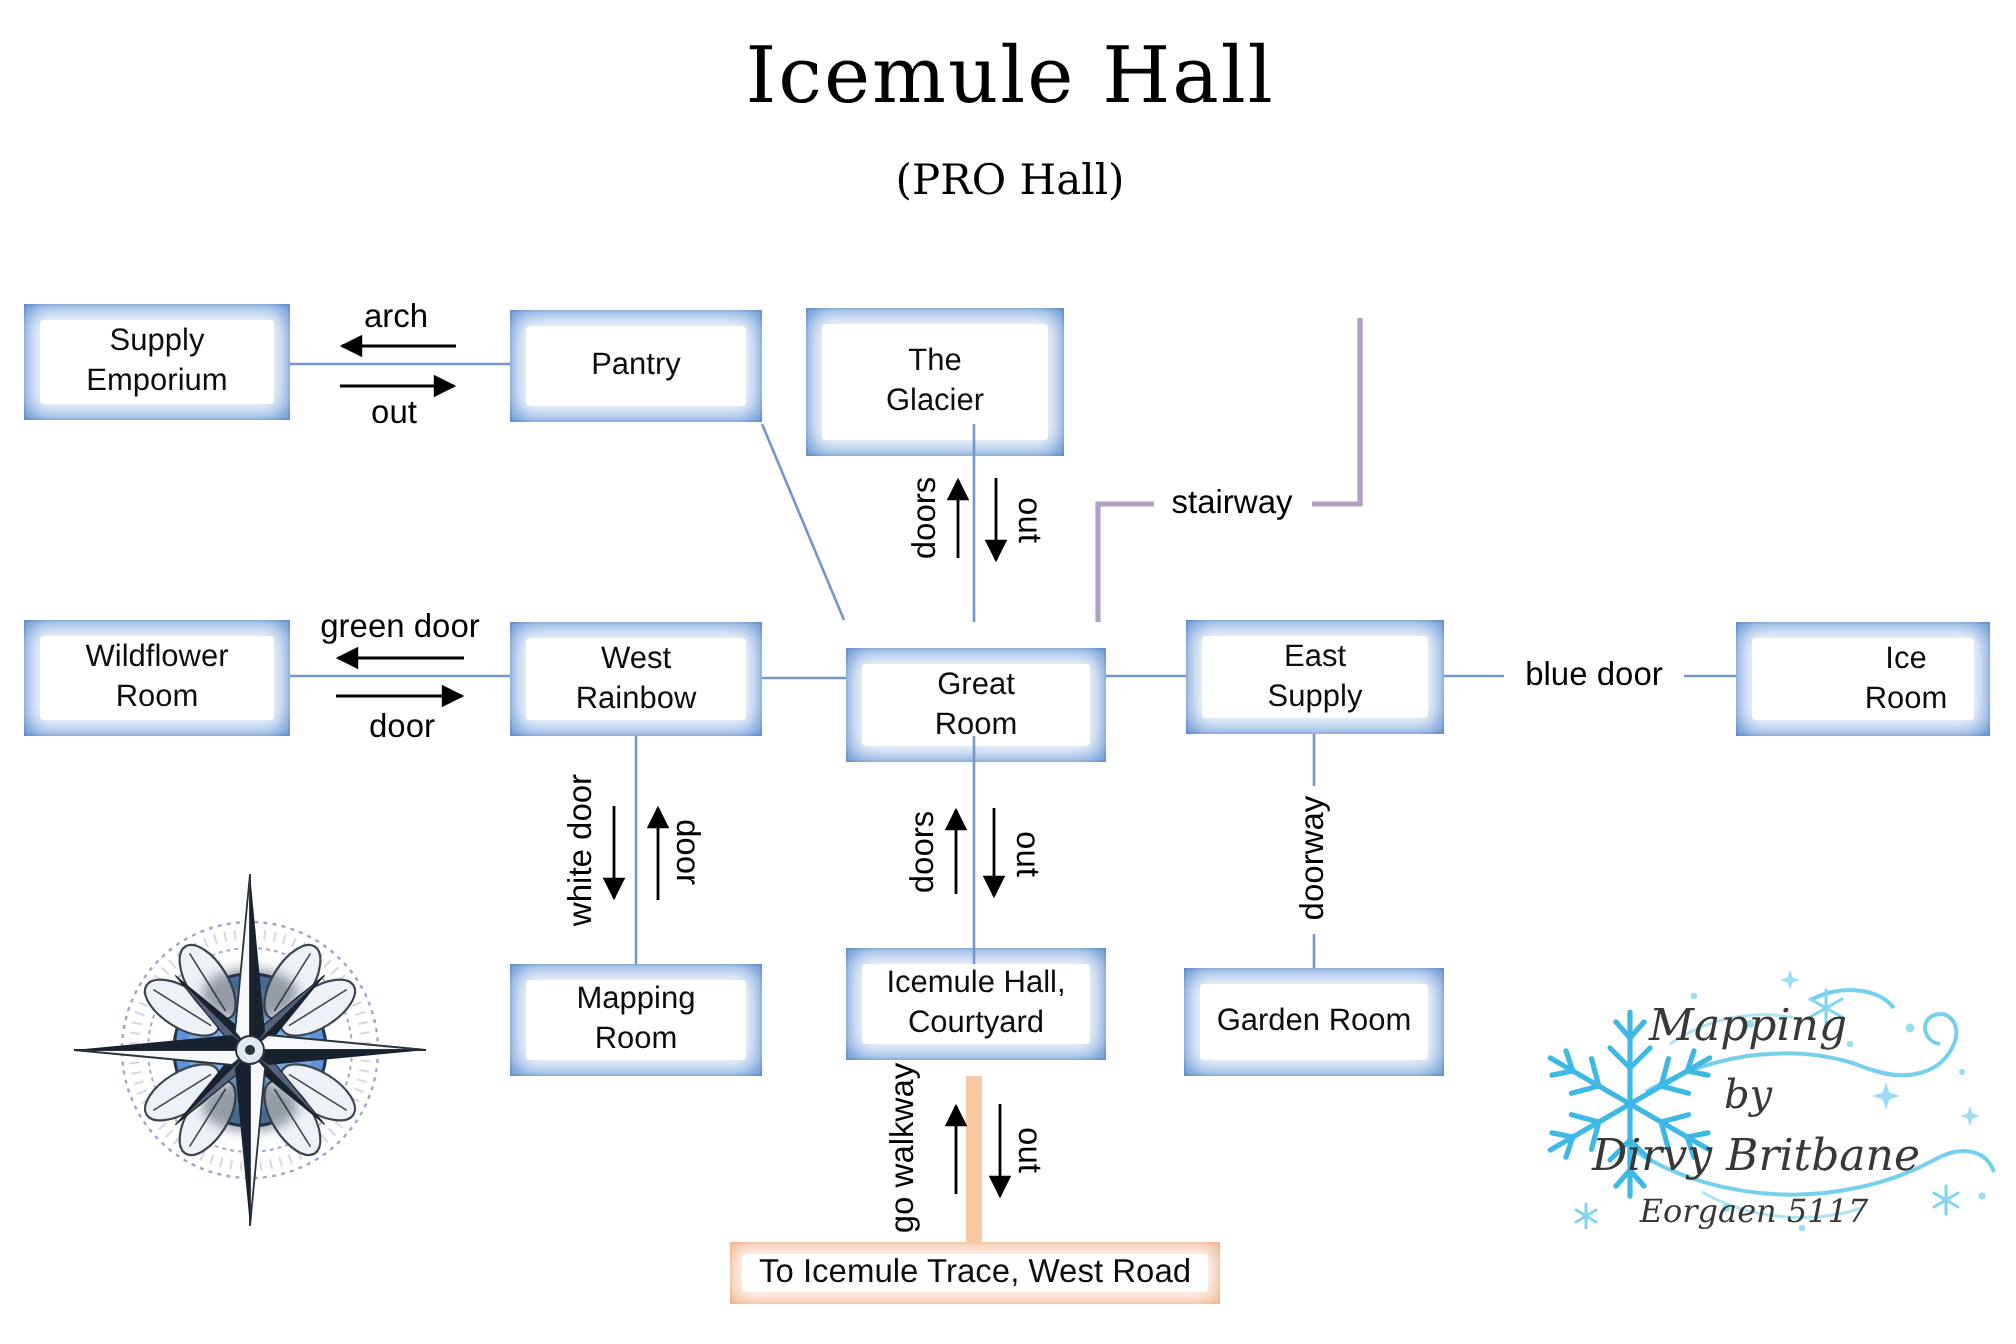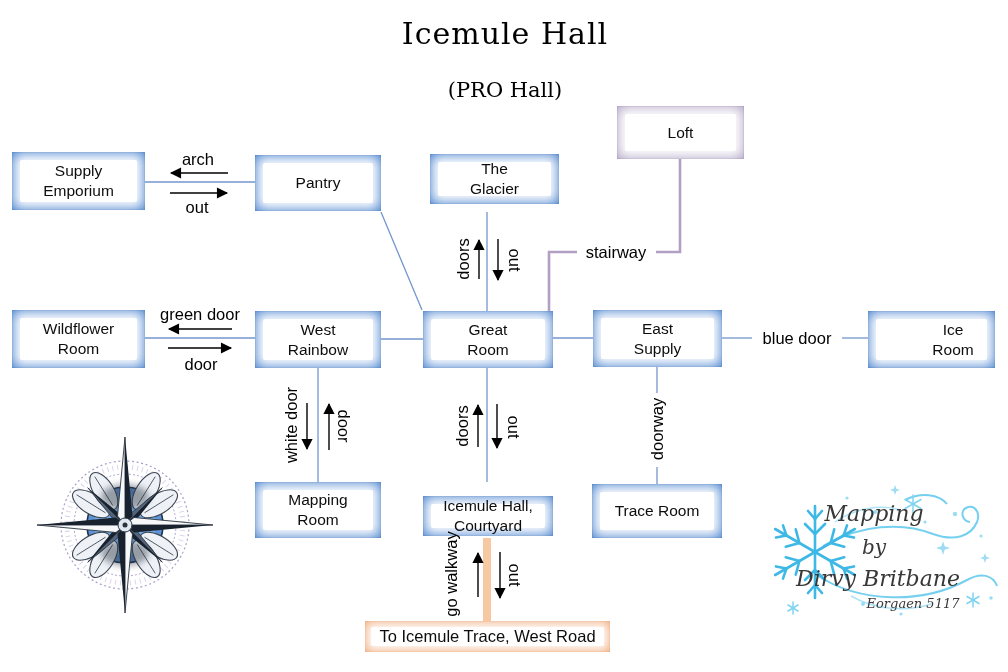--- a/index.html
+++ b/index.html
@@ -4,21 +4,21 @@
 <style>
   html,body { margin:0; padding:0; background:#fff; }
   .canvas {
     position:relative; width:1008px; height:672px; background:#ffffff;
     overflow:hidden; font-family:"Liberation Sans", sans-serif;
   }
 
   
   .map-title {
     position:absolute; left:505px; top:16px; transform:translateX(-50%);
-    font-family:"DejaVu Serif", serif; font-size:30px; letter-spacing:1px;
+    font-family:"DejaVu Serif", serif; font-size:39px; letter-spacing:1px;
     color:#000; white-space:nowrap;
   }
   .map-subtitle {
     position:absolute; left:505px; top:78px; transform:translateX(-50%);
     font-family:"DejaVu Serif", serif; font-size:21px; color:#000; white-space:nowrap;
   }
 
   
   .room {
     position:absolute; display:flex; align-items:center; justify-content:center;
@@ -111,51 +111,48 @@
 
   <div class="map-title">Icemule Hall</div>
   <div class="map-subtitle">(PRO Hall)</div>
 
   <div class="room" style="left:12px;top:152px;width:133px;height:58px">
     <span class="mw78">Supply Emporium</span>
     </div>
   <div class="room" style="left:255px;top:155px;width:126px;height:56px">
     <span>Pantry</span>
     </div>
-  <div class="room" style="left:430px;top:154px;width:129px;height:50px">
+  <div class="room" style="left:403px;top:154px;width:129px;height:74px">
     <span class="mw64">The Glacier</span>
-    </div>
-  <div class="room purple" style="left:617px;top:106px;width:127px;height:53px">
-    <span>Loft</span>
     </div>
 
   <div class="room" style="left:12px;top:310px;width:133px;height:58px">
     <span class="mw78">Wildflower Room</span>
     </div>
   <div class="room" style="left:255px;top:311px;width:126px;height:57px">
     <span class="mw64">West Rainbow</span>
     </div>
-  <div class="room" style="left:423px;top:311px;width:130px;height:57px">
+  <div class="room" style="left:423px;top:324px;width:130px;height:57px">
     <span class="mw64">Great Room</span>
     </div>
   <div class="room" style="left:593px;top:310px;width:129px;height:57px">
     <span class="mw64">East Supply</span>
     </div>
   <div class="room" style="left:868px;top:311px;width:127px;height:57px">
     <span class="mw50">Ice Room</span>
     </div>
 
   <div class="room" style="left:255px;top:482px;width:126px;height:56px">
     <span class="mw64">Mapping Room</span>
     </div>
-  <div class="room" style="left:423px;top:496px;width:130px;height:40px">
+  <div class="room" style="left:423px;top:474px;width:130px;height:56px">
     <span class="mw100">Icemule Hall, Courtyard</span>
     </div>
   <div class="room" style="left:592px;top:484px;width:130px;height:54px">
-    <span>Trace Room</span>
+    <span>Garden Room</span>
     </div>
 
   <div class="room exit" style="left:365px;top:621px;width:245px;height:31px">
     <span>To Icemule Trace, West Road</span>
     </div>
 
   <div class="elabel" style="left:198px;top:159px">arch</div>
   <div class="elabel" style="left:197px;top:207px">out</div>
   <div class="elabel" style="left:200px;top:314px">green door</div>
   <div class="elabel" style="left:201px;top:364px">door</div>
@@ -348,15 +345,15 @@
       <circle cx="146" cy="136" r="1.6"></circle>
         <circle cx="236" cy="120" r="1.8"></circle>
       <circle cx="92" cy="20" r="1.6"></circle>
         <circle cx="226" cy="58" r="1.5"></circle>
     </g>
   </svg>
 
   <div class="sig-text" style="left:874px;top:501px;font-size:22px">Mapping</div>
   <div class="sig-text" style="left:874px;top:535px;font-size:20px">by</div>
   <div class="sig-text" style="left:878px;top:566px;font-size:22px">Dirvy Britbane</div>
-  <div class="sig-text" style="left:913px;top:596px;font-size:13px">Eorgaen 5117</div>
+  <div class="sig-text" style="left:877px;top:596px;font-size:16px">Eorgaen 5117</div>
 
 </div>
 
 </body></html>

